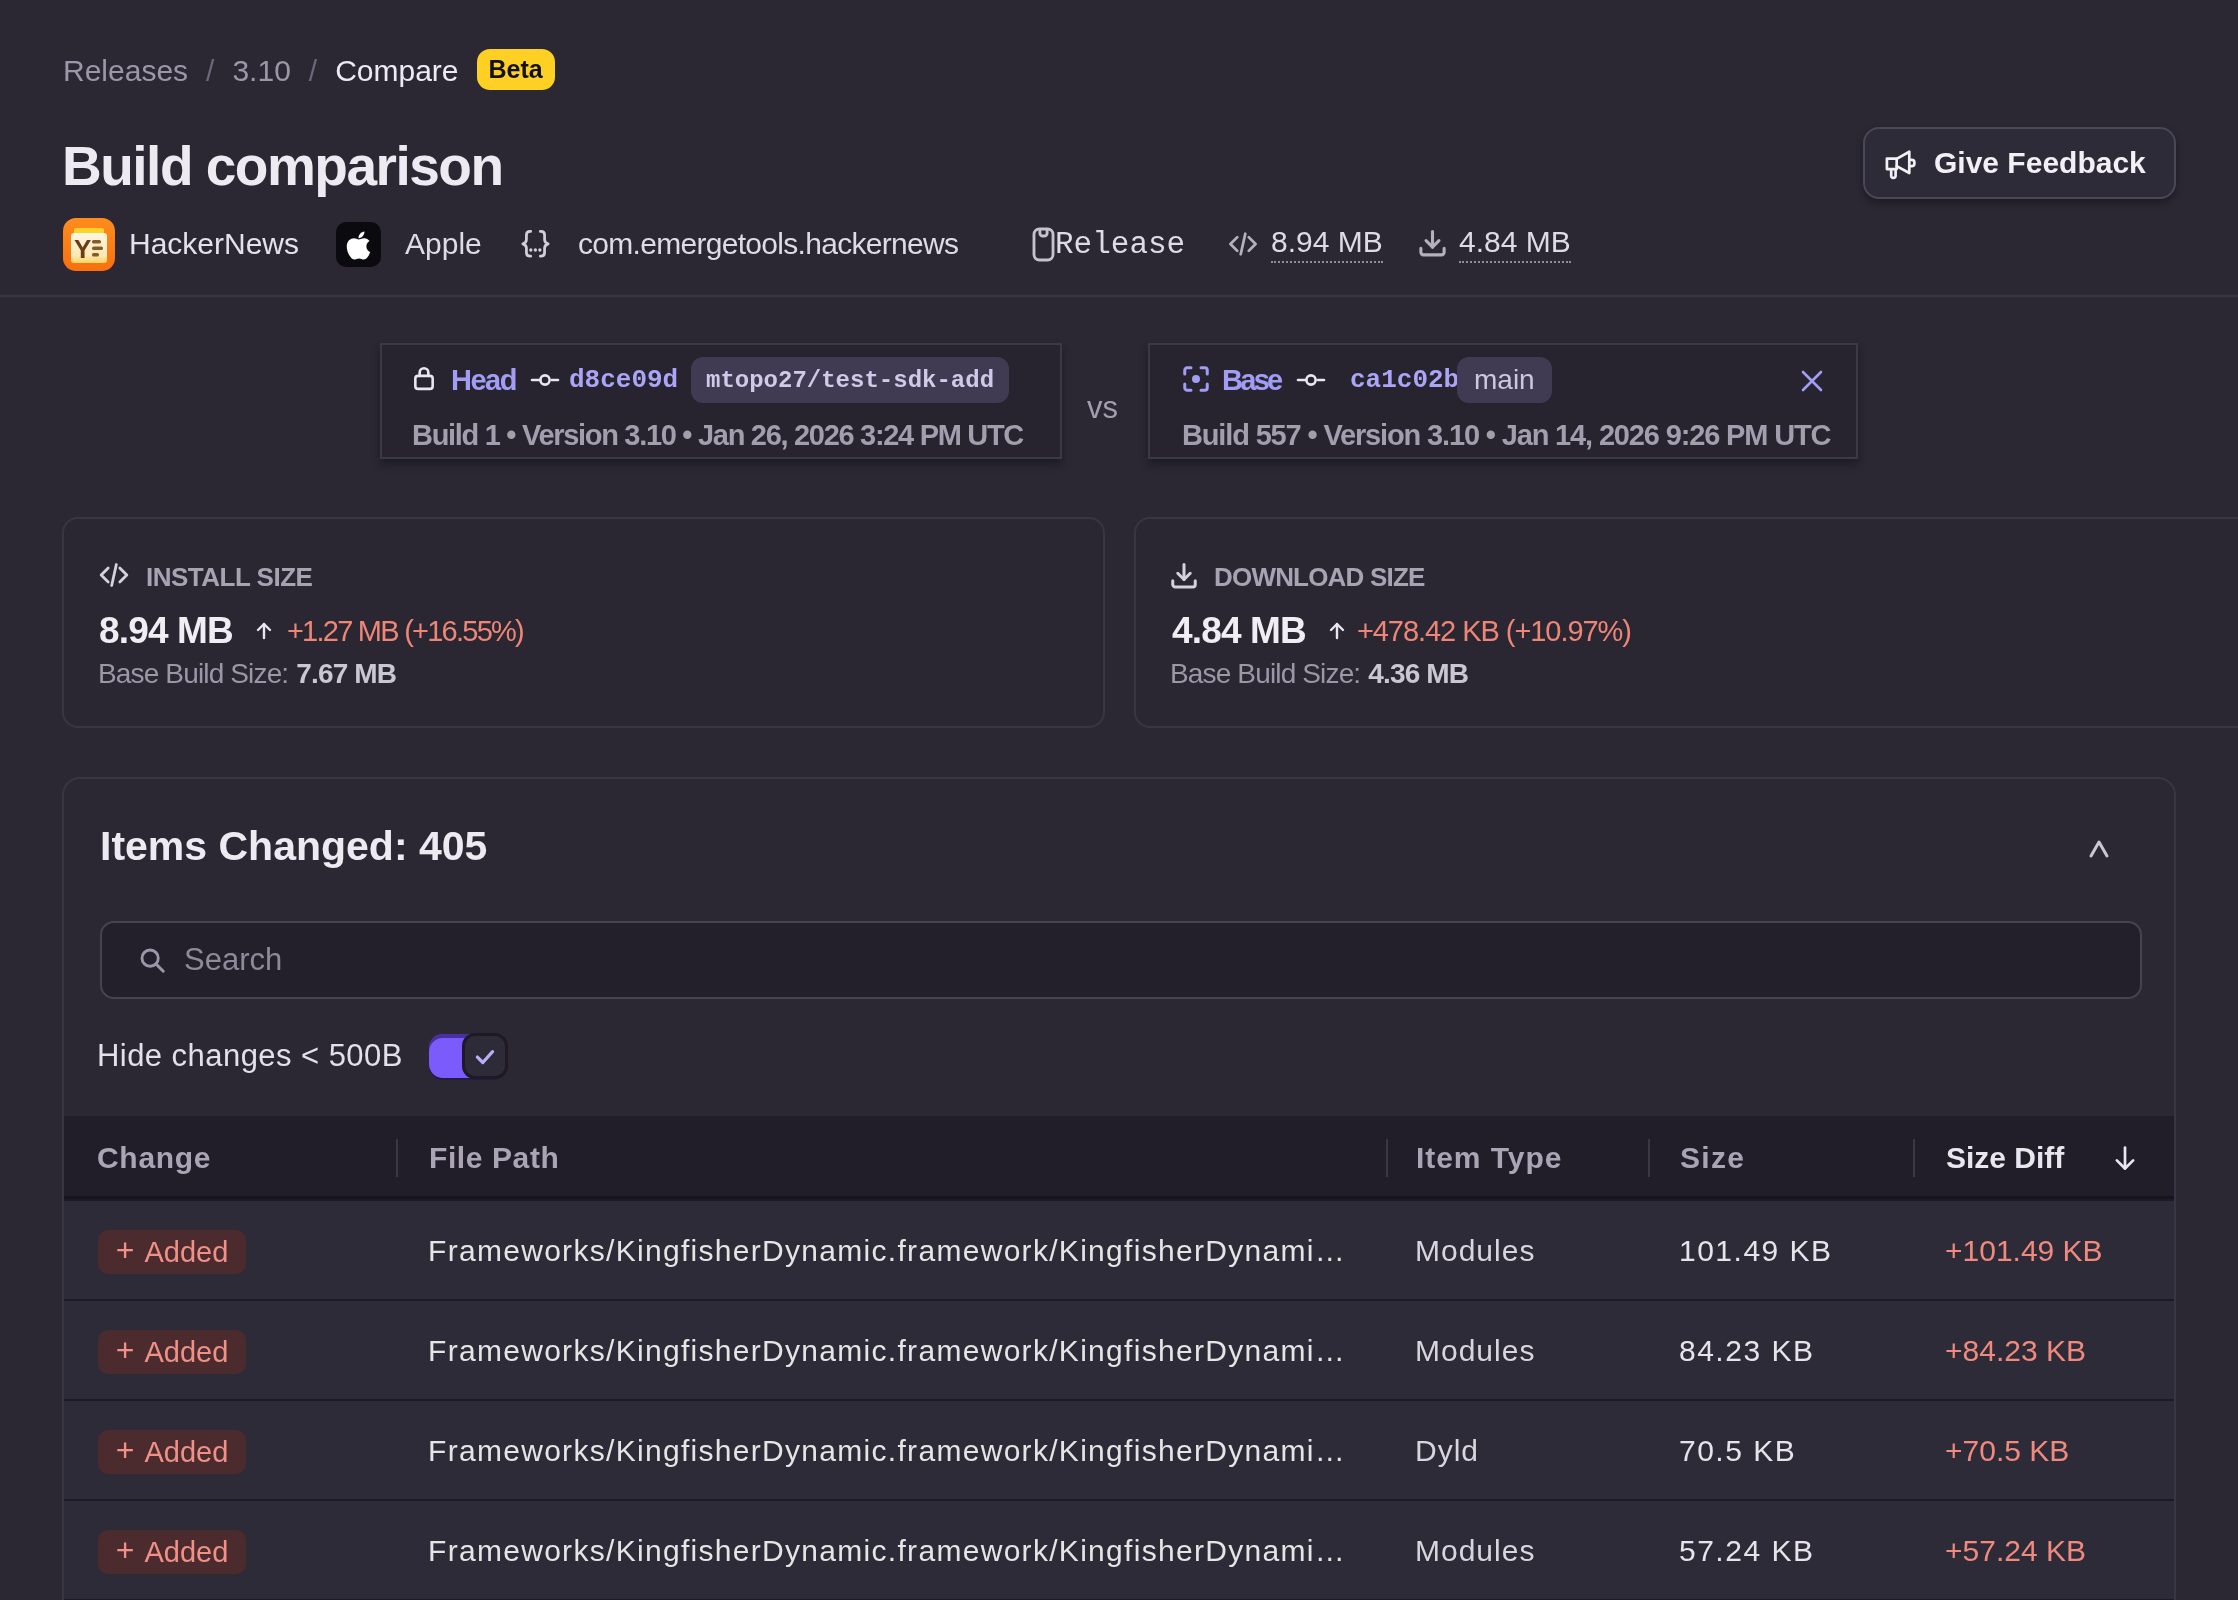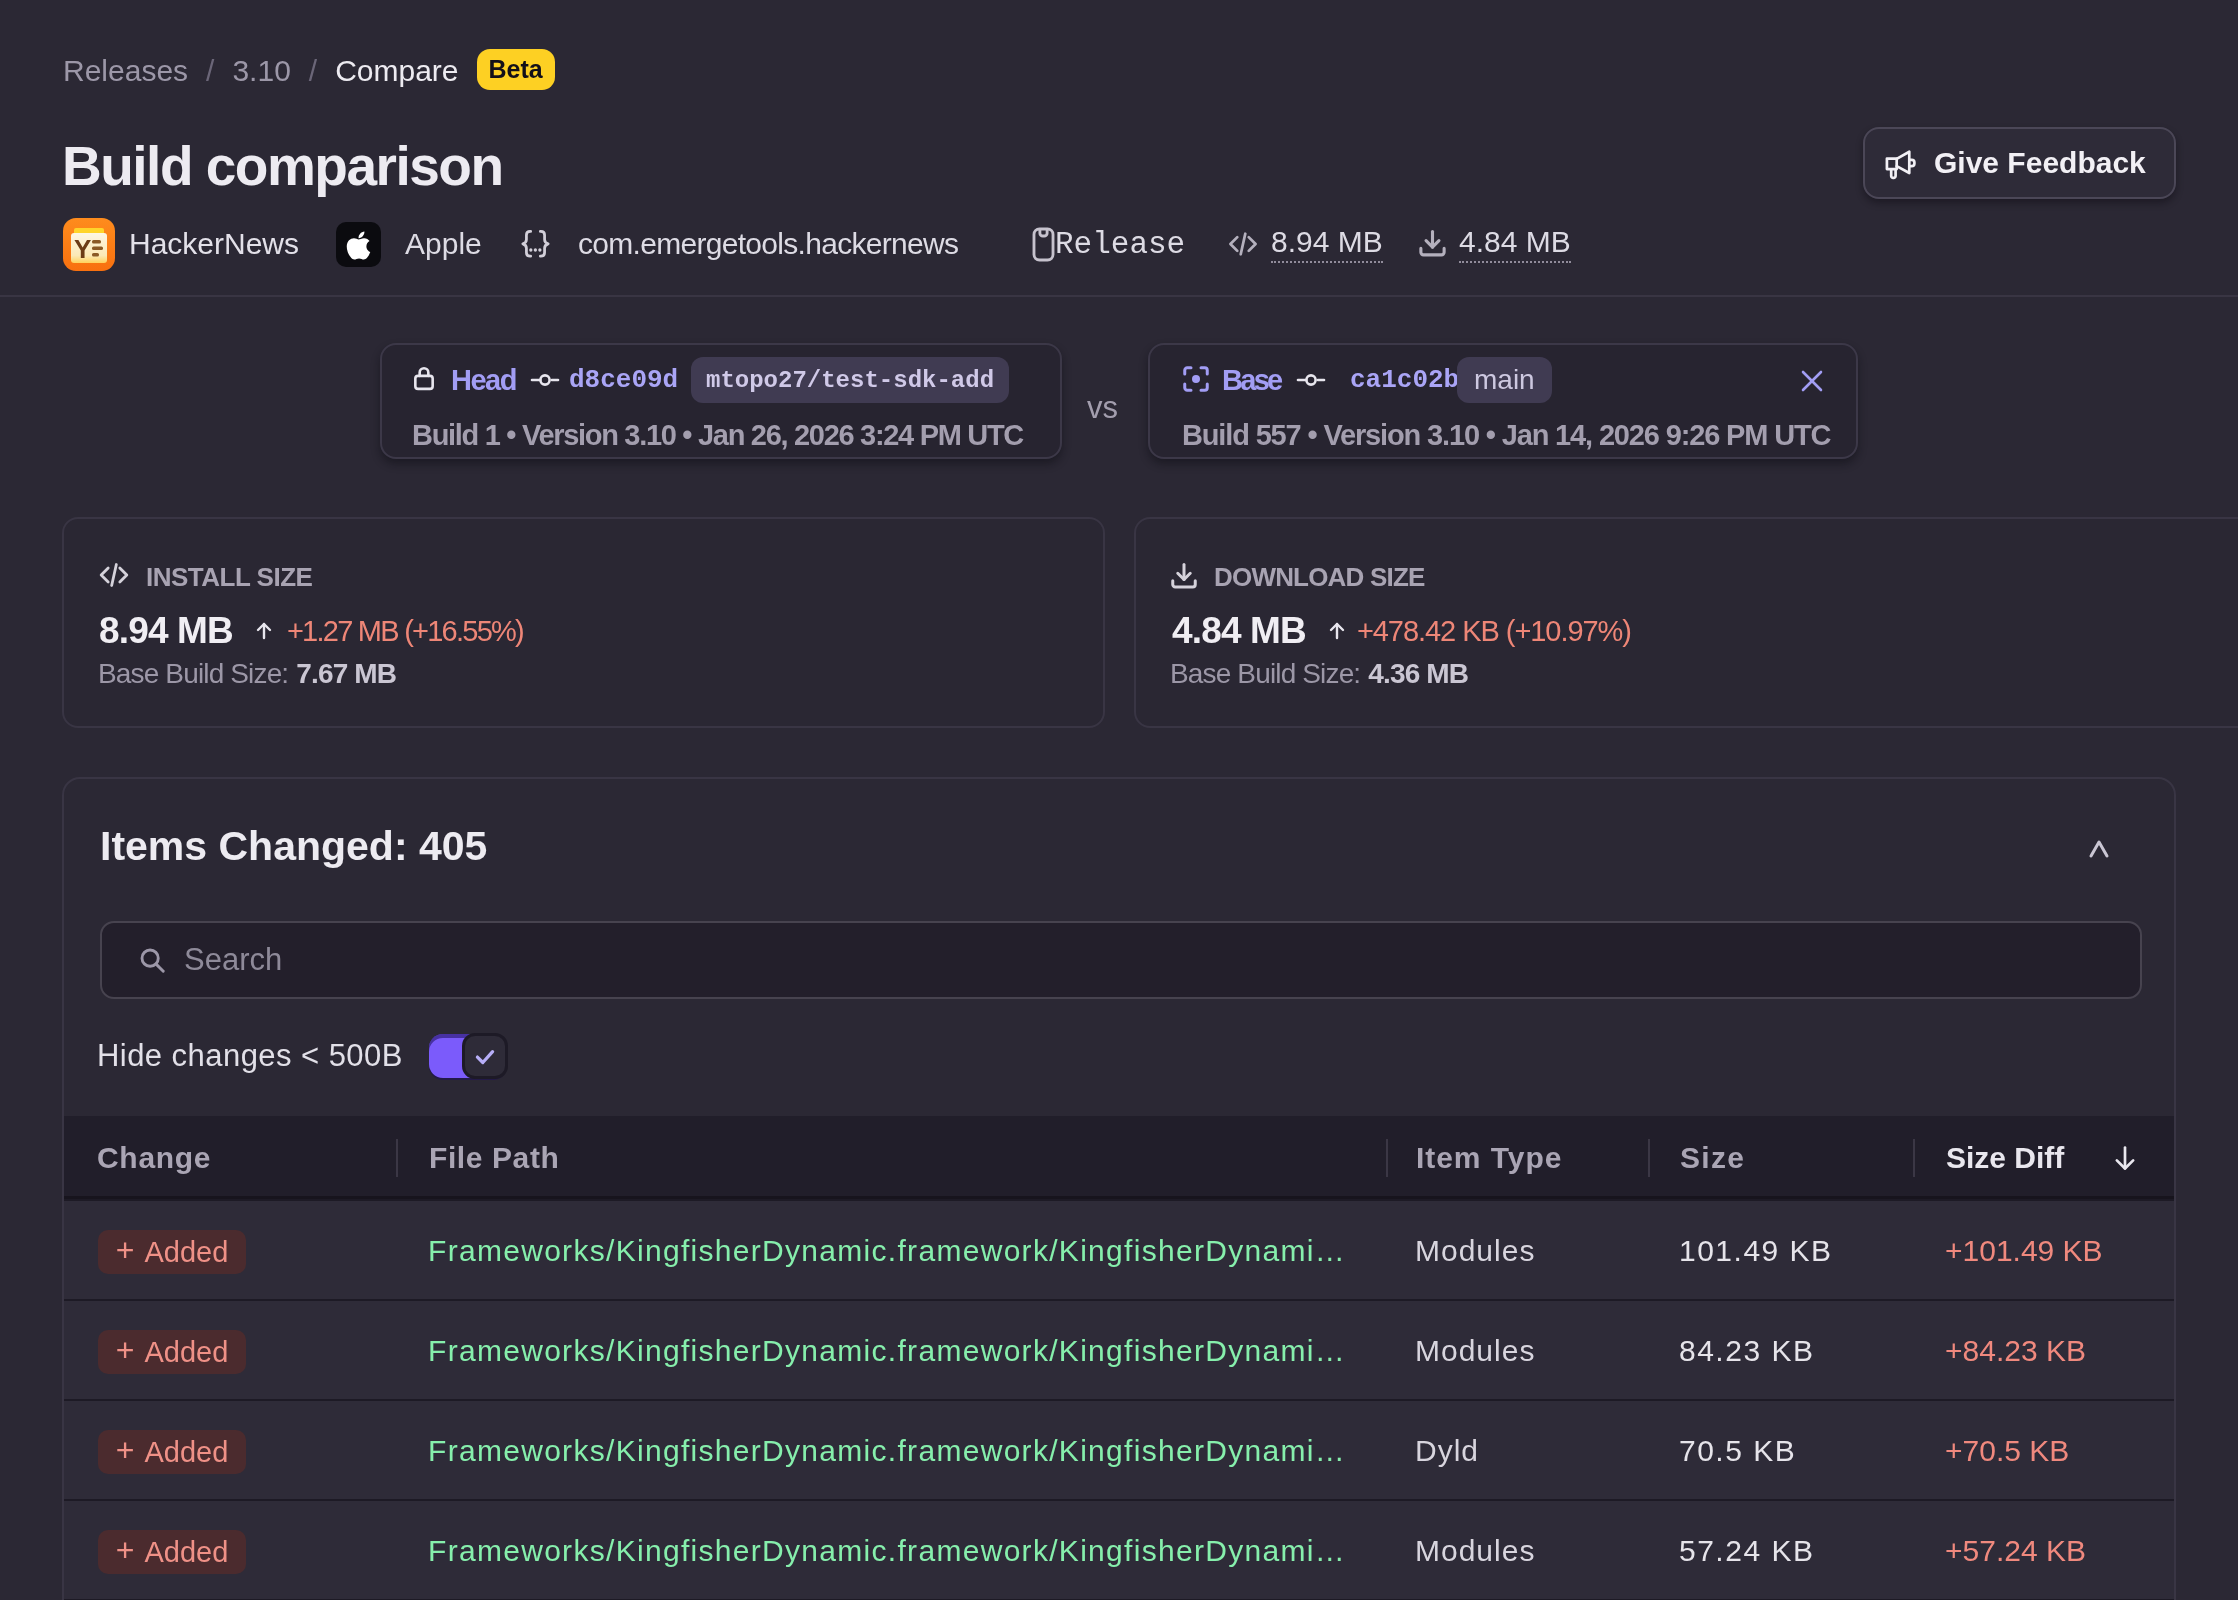--- a/index.html
+++ b/index.html
@@ -24,21 +24,21 @@
 
 
 .approw { top:218px; height:52px; }
 #appname { color:#e3e1e9; font-size:30px; }
 .rowtxt { color:#dddbe4; font-size:30px; }
 .dotted { border-bottom:2.5px dotted #918c9b; padding-bottom:2px; }
 
 #hr1 { left:0; top:295px; width:2238px; height:2px; background:#393543; }
 
 
-.cmpcard { top:343px; height:116px; background:#272430; border:2px solid #3c3848; border-radius:16px; box-shadow:0 5px 8px rgba(12,10,18,0.45); }
+.cmpcard { top:343px; height:116px; background:#272430; border:2px solid #3c3848; border-radius:0; box-shadow:0 5px 8px rgba(12,10,18,0.45); }
 .cl { position:absolute; }
 .plabel { color:#a29df4; font-weight:bold; font-size:29px; letter-spacing:-1.5px; }
 .phash { color:#aaa5f6; font-size:26px; font-weight:bold; }
 .pbadge { background:#403b52; color:#d0c9e8; border-radius:12px; font-size:24px; font-weight:bold; height:46px; display:flex; align-items:center; padding:0 15px; }
 .cline2 { position:absolute; top:70px; left:34px; height:40px; display:flex; align-items:center; font-size:29px; font-weight:bold; color:#a39eae; letter-spacing:-1.3px; }
 .vc { height:46px; display:flex; align-items:center; top:12px; }
 #vs { left:1087px; top:390px; font-size:31px; color:#a39eae; }
 
 
 .stat { top:517px; height:211px; border:2px solid #393544; border-radius:16px; background:#2a2733; }
@@ -61,21 +61,21 @@
 #toggle { position:relative; margin-left:26px; width:78px; height:44px; border-radius:14px; background:#7b5bfb; box-shadow:inset 0 4px 0 rgba(30,15,90,0.55), 0 2px 0 rgba(30,15,90,0.55); }
 #thumb { position:absolute; right:-1px; top:-1px; width:46px; height:46px; background:#2e2b38; border:3px solid #1d1a26; border-radius:13px; display:flex; align-items:center; justify-content:center; }
 
 
 #thead { position:absolute; left:0; top:337px; width:2110px; height:83px; background:#211e2a; display:flex; align-items:center; font-weight:bold; font-size:30px; color:#aaa5b4; }
 .hsep { width:2px; height:38px; background:#3b3745; }
 #tbody { position:absolute; left:0; top:420px; width:2110px; }
 .trow { position:relative; width:2110px; height:100px; background:#2e2b38; border-top:2px solid #1d1a25; }
 .badge { position:absolute; left:34px; top:29px; width:148px; height:44px; background:#4b2b2e; border-radius:10px; color:#ef9187; font-size:29px; display:flex; align-items:center; justify-content:center; gap:10px; }
 .badge .plus { font-size:32px; font-weight:normal; margin-top:-3px; }
-.fpath { position:absolute; left:364px; top:0; height:100px; display:flex; align-items:center; color:#86efac; font-size:30px; letter-spacing:1.3px; }
+.fpath { position:absolute; left:364px; top:0; height:100px; display:flex; align-items:center; color:#e5e5e5; font-size:30px; letter-spacing:1.3px; }
 .itype { position:absolute; left:1351px; letter-spacing:1px; top:0; height:100px; display:flex; align-items:center; color:#d8d5de; font-size:30px; }
 .fsize { position:absolute; left:1615px; letter-spacing:1.5px; top:0; height:100px; display:flex; align-items:center; color:#e6e4ea; font-size:30px; }
 .fdiff { position:absolute; left:1881px; top:0; height:100px; display:flex; align-items:center; color:#f0897e; font-size:30px; }
 </style>
 </head>
 <body>
 <div id="page">
 
   <div id="crumb" class="abs flex">
     <span>Releases</span>

